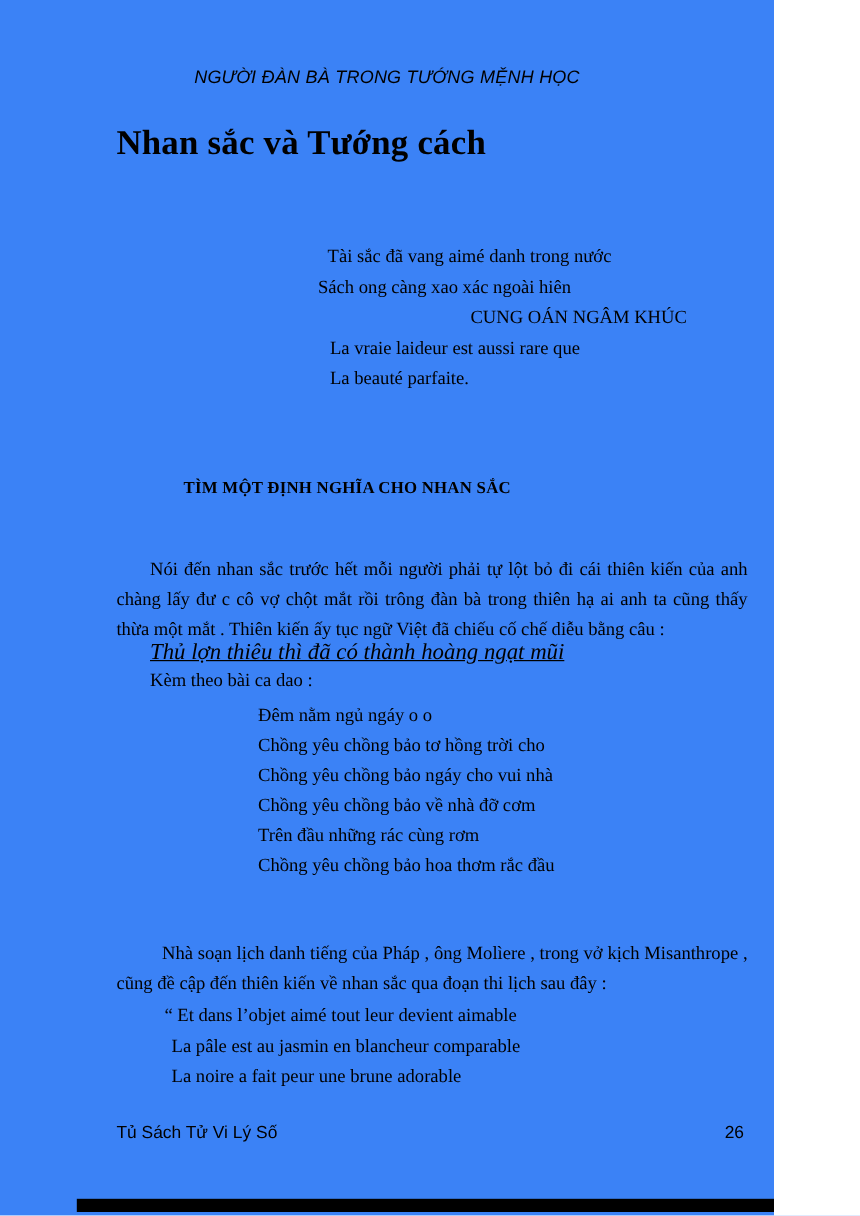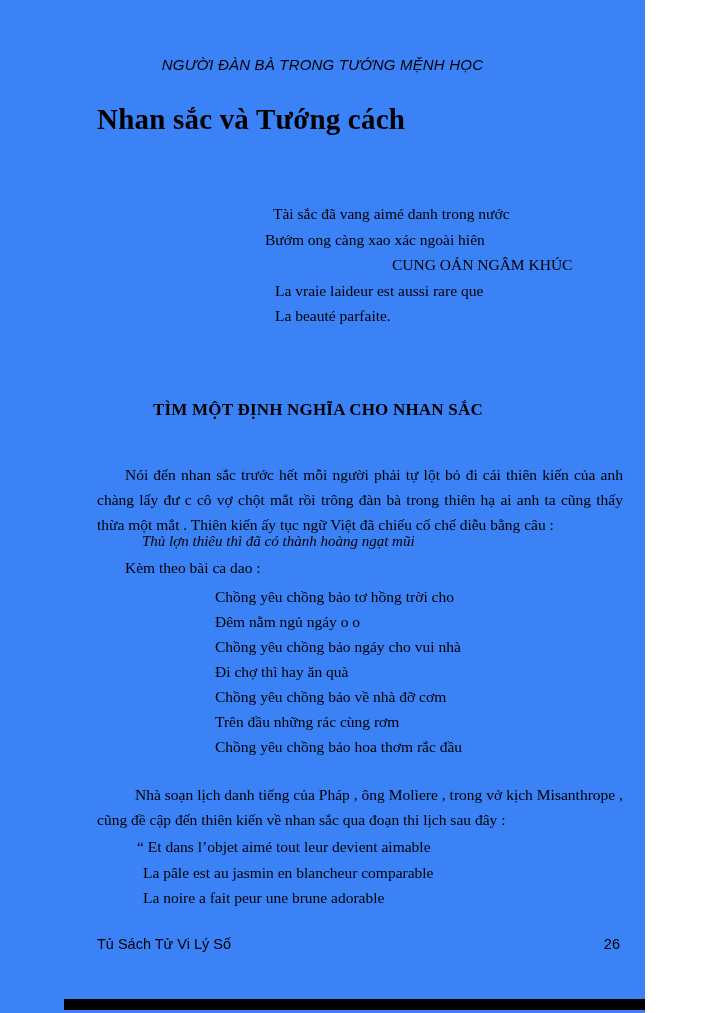--- a/index.html
+++ b/index.html
@@ -46,42 +46,43 @@
   .epigraph .ln { white-space: pre; }
   .ind-vn1 { padding-left: 176px; }
   .ind-vn2 { padding-left: 168px; }
   .ind-vn-attr { padding-left: 295px; }
   .ind-fr { padding-left: 178px; }
   .ind-fr-attr { padding-left: 354px; }
   .section-heading {
     position: absolute;
     top: 400px;
     left: 153px;
-    font-size: 17px;
+    font-size: 14px;
     font-weight: bold;
     letter-spacing: 0.2px;
   }
   .para {
     position: absolute;
     left: 97px;
     width: 526px;
     font-size: 15.5px;
     line-height: 25px;
   }
   .para1 { top: 448px; margin-top: 14px; }
   .para2 { top: 782px; }
   .jline { text-align: justify; text-align-last: justify; }
   .firstline1 { text-indent: 28px; }
   .firstline2 { text-indent: 38px; }
   .proverb {
     position: absolute;
     top: 533px;
-    left: 142px;
+    left: 125px;
     font-style: italic;
-    font-size: 15px;
+    font-size: 19px;
+    text-decoration: underline;
   }
   .cadao-intro {
     position: absolute;
     top: 559px;
     left: 125px;
     font-size: 15.5px;
   }
   .cadao {
     position: absolute;
     top: 584px;
@@ -122,43 +123,42 @@
 <body>
 
 <div class="page">
 
   <div class="running-header">NGƯỜI ĐÀN BÀ TRONG TƯỚNG MỆNH HỌC</div>
 
   <h1 class="doc-title" style="margin:0;">Nhan sắc và Tướng cách</h1>
 
   <div class="epigraph">
     <div class="ln ind-vn1">Tài sắc đã vang aimé danh trong nước</div>
-    <div class="ln ind-vn2">Bướm ong càng xao xác ngoài hiên</div>
+    <div class="ln ind-vn2">Sách ong càng xao xác ngoài hiên</div>
     <div class="ln ind-vn-attr">CUNG OÁN NGÂM KHÚC</div>
     <div class="ln ind-fr">La vraie laideur est aussi rare que</div>
     <div class="ln ind-fr">La beauté parfaite.</div>
   </div>
 
   <div class="section-heading">TÌM MỘT ĐỊNH NGHĨA CHO NHAN SẮC</div>
 
   <div class="para para1">
     <div class="jline firstline1">Nói đến nhan sắc trước hết mỗi người phải tự lột bỏ đi cái thiên kiến của anh</div>
     <div class="jline">chàng lấy đư c cô vợ chột mắt rồi trông đàn bà trong thiên hạ ai anh ta cũng thấy</div>
     <div>thừa một mắt . Thiên kiến ấy tục ngữ Việt đã chiếu cố chế diễu bằng câu :</div>
   </div>
 
   <div class="proverb">Thủ lợn thiêu thì đã có thành hoàng ngạt mũi</div>
 
   <div class="cadao-intro">Kèm theo bài ca dao :</div>
 
   <div class="cadao">
+    <div>Đêm nằm ngủ ngáy o o</div>
     <div>Chồng yêu chồng bảo tơ hồng trời cho</div>
-    <div>Đêm nằm ngủ ngáy o o</div>
     <div>Chồng yêu chồng bảo ngáy cho vui nhà</div>
-    <div>Đi chợ thì hay ăn quà</div>
     <div>Chồng yêu chồng bảo về nhà đỡ cơm</div>
     <div>Trên đầu những rác cùng rơm</div>
     <div>Chồng yêu chồng bảo hoa thơm rắc đầu</div>
   </div>
 
   <div class="para para2">
     <div class="jline firstline2">Nhà soạn lịch danh tiếng của Pháp , ông Molìere , trong vở kịch Misanthrope ,</div>
     <div>cũng đề cập đến thiên kiến về nhan sắc qua đoạn thi lịch sau đây :</div>
   </div>
 

